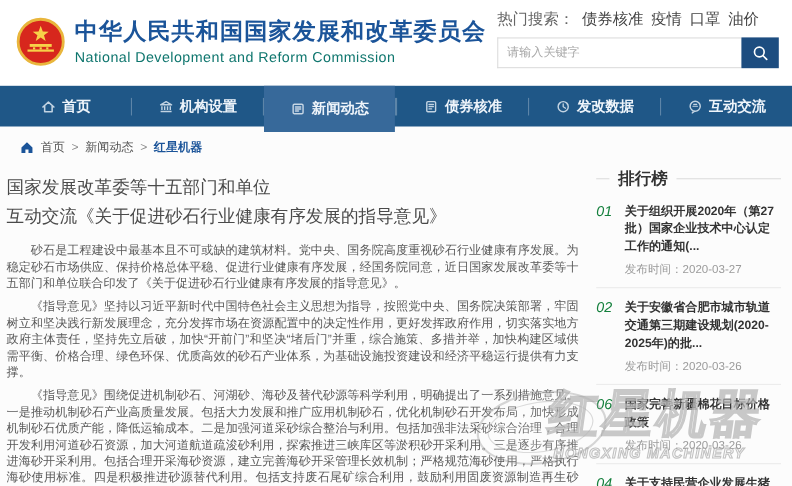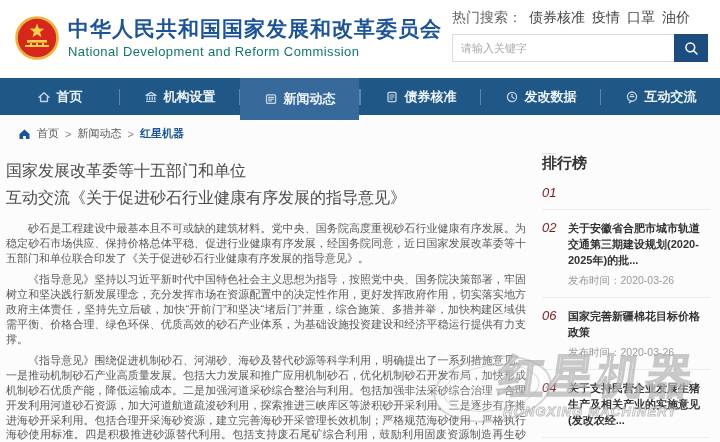--- a/index.html
+++ b/index.html
@@ -35,27 +35,27 @@
   .breadcrumb .crumb.last{color:#1b5499;font-weight:bold;cursor:default;}
 
   
   .main{display:flex;padding:0 10px 0 6px;}
   .article{flex:1;min-width:0;padding-right:6px;}
   .article h1{margin:8px 0 10px 0;text-align:left;font-size:16px;font-weight:500;color:#4a4a4a;line-height:27px;}
   .article p{margin:0 0 7px 0;font-size:11px;line-height:14.8px;color:#595959;text-align:justify;text-indent:2em;}
 
   
   .sidebar{width:168px;flex:0 0 auto;padding-left:10px;}
-  .sb-head{display:flex;align-items:flex-start;margin:4px 0 2px 0;flex-direction:column;}
+  .sb-head{display:flex;align-items:center;margin:4px 0 2px 0;}
   .sb-line{height:1px;background:#ddd;}
   .sb-line.short{width:12px;margin-right:8px;}
   .sb-line.long{flex:1;margin-left:8px;}
   .sb-title{font-size:15px;font-weight:bold;color:#333;}
   .rank-item{display:flex;padding:10px 0 9px 0;border-bottom:1px solid #ececec;cursor:pointer;}
-  .rank-num{width:26px;flex:0 0 auto;font-size:13px;font-style:italic;color:#7f1d1d;line-height:15px;}
+  .rank-num{width:26px;flex:0 0 auto;font-size:13px;font-style:italic;color:#15803d;line-height:15px;}
   .rank-body{flex:1;min-width:0;}
   .rank-title{font-size:11px;font-weight:bold;color:#333;line-height:16px;}
   .rank-date{font-size:10.5px;color:#9a9a9a;margin-top:6px;}
 
   
   .watermark{position:absolute;left:433px;top:348px;width:287px;height:95px;z-index:50;pointer-events:none;}
   .wm-seal{position:absolute;left:0;top:8px;width:115px;height:62px;border:2px solid rgba(130,130,130,0.32);border-radius:50%;transform:rotate(-8deg);background:rgba(255,255,255,0.12);}
   .wm-seal-inner{position:absolute;left:8px;top:7px;width:95px;height:44px;border:1px solid rgba(130,130,130,0.28);border-radius:50%;}
   .wm-cn{position:absolute;left:66px;top:-2px;font-size:46px;font-weight:bold;letter-spacing:3px;color:rgba(255,255,255,0.55);-webkit-text-stroke:1.5px rgba(135,135,135,0.45);transform:skewX(-8deg);white-space:nowrap;}
   .wm-en{position:absolute;left:70px;top:56px;font-size:13px;font-weight:bold;font-style:italic;letter-spacing:1.2px;color:rgba(255,255,255,0.6);-webkit-text-stroke:1px rgba(135,135,135,0.5);white-space:nowrap;}
@@ -172,20 +172,24 @@
 
     <aside class="sidebar">
       <div class="sb-head">
         <div class="sb-line short"></div>
         <div class="sb-title">排行榜</div>
         <div class="sb-line long"></div>
       </div>
 
       <div class="rank-item">
         <div class="rank-num">01</div>
+        <div class="rank-body">
+          <div class="rank-title">关于组织开展2020年（第27批）国家企业技术中心认定工作的通知(...</div>
+          <div class="rank-date">发布时间：2020-03-27</div>
+        </div>
       </div>
 
       <div class="rank-item">
         <div class="rank-num">02</div>
         <div class="rank-body">
           <div class="rank-title">关于安徽省合肥市城市轨道交通第三期建设规划(2020-2025年)的批...</div>
           <div class="rank-date">发布时间：2020-03-26</div>
         </div>
       </div>
 

